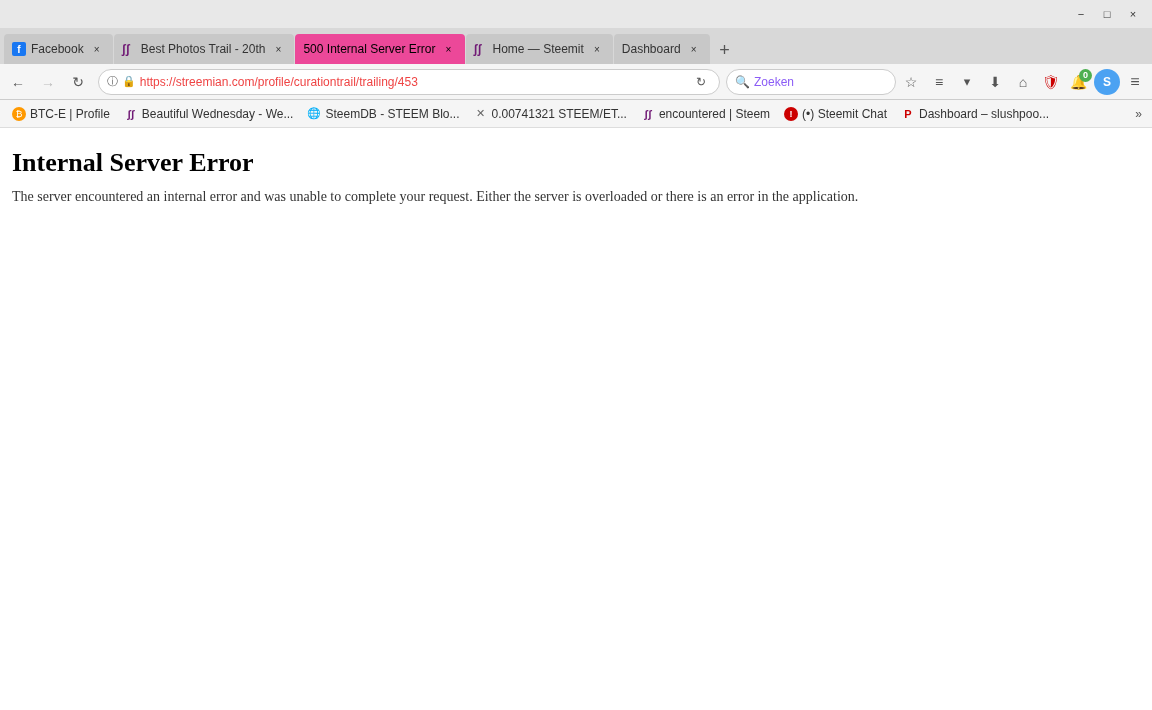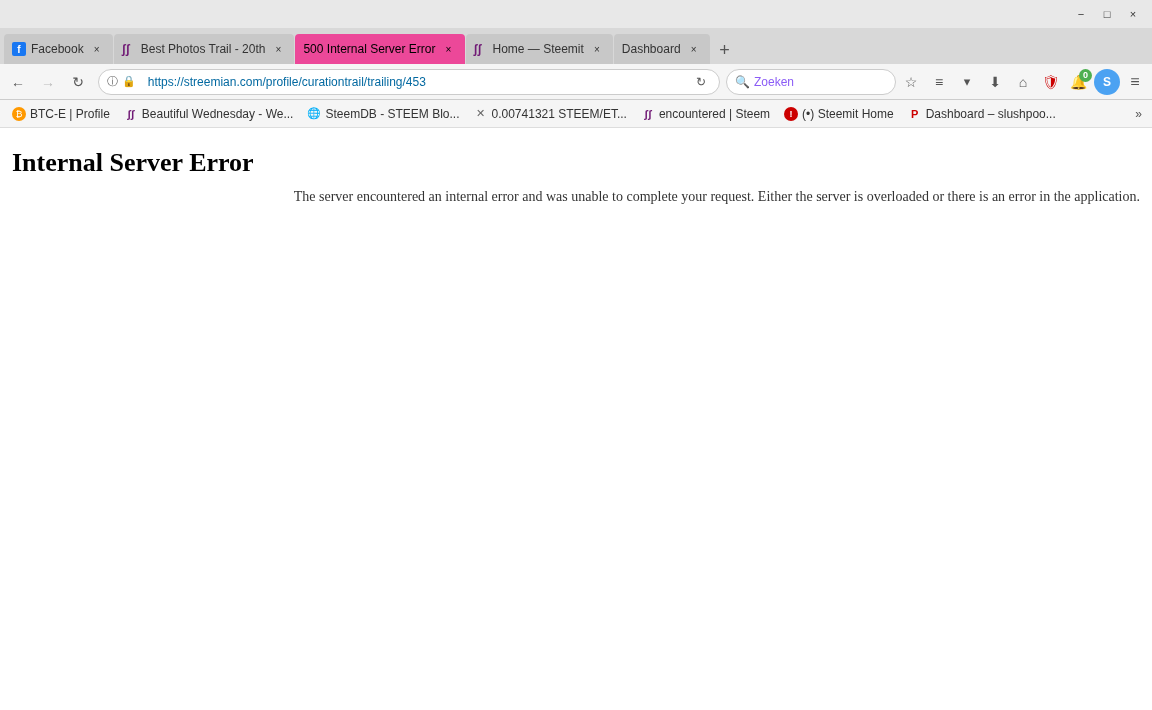--- a/index.html
+++ b/index.html
@@ -92,21 +92,21 @@
       flex: 1;
       height: 26px;
       background: white;
       border: 1px solid #ccc;
       border-radius: 13px;
       padding: 0 8px;
       gap: 4px;
       font-size: 12px;
       margin: 0 4px;
     }
-    .address-text { flex: 1; color: #0369a1; margin-left: 8px; }
+    .address-text { flex: 1; color: #ef4444; }
     .address-icon { font-size: 11px; color: #666; flex-shrink: 0; }
 
     .search-bar {
       display: flex;
       align-items: center;
       height: 26px;
       background: white;
       border: 1px solid #ccc;
       border-radius: 13px;
       padding: 0 8px;
@@ -184,21 +184,20 @@
       font-size: 26px;
       font-weight: bold;
       color: #000;
       margin-bottom: 8px;
     }
     .error-message {
       font-family: Georgia, serif;
       font-size: 14px;
       color: #333;
       line-height: 1.6;
-      text-align: right;
     }
 
     
     .fav-fb { background: #1877F2; color: white; font-size: 10px; font-weight: bold; width: 14px; height: 14px; display: flex; align-items: center; justify-content: center; border-radius: 2px; }
     .fav-steemit { color: #701a75; font-weight: bold; }
   </style>
 </head>
 <body>
 
 <div class="window-chrome">
@@ -294,21 +293,21 @@
     <div class="bookmark-item">
       <span class="bookmark-icon" style="color:#666;">✕</span>
       <span>0.00741321 STEEM/ET...</span>
     </div>
     <div class="bookmark-item">
       <span class="bookmark-icon fav-steemit">ʃʃ</span>
       <span>encountered | Steem</span>
     </div>
     <div class="bookmark-item">
       <span class="bookmark-icon" style="background:#c00;color:white;border-radius:50%;width:14px;height:14px;display:flex;align-items:center;justify-content:center;font-size:9px;font-weight:bold;">!</span>
-      <span>(•) Steemit Home</span>
+      <span>(•) Steemit Chat</span>
     </div>
     <div class="bookmark-item">
       <span class="bookmark-icon" style="color:#c00;font-weight:bold;">P</span>
       <span>Dashboard – slushpoo...</span>
     </div>
     <span class="bookmarks-more">»</span>
   </div>
 </div>
 
 <div class="page-content">

